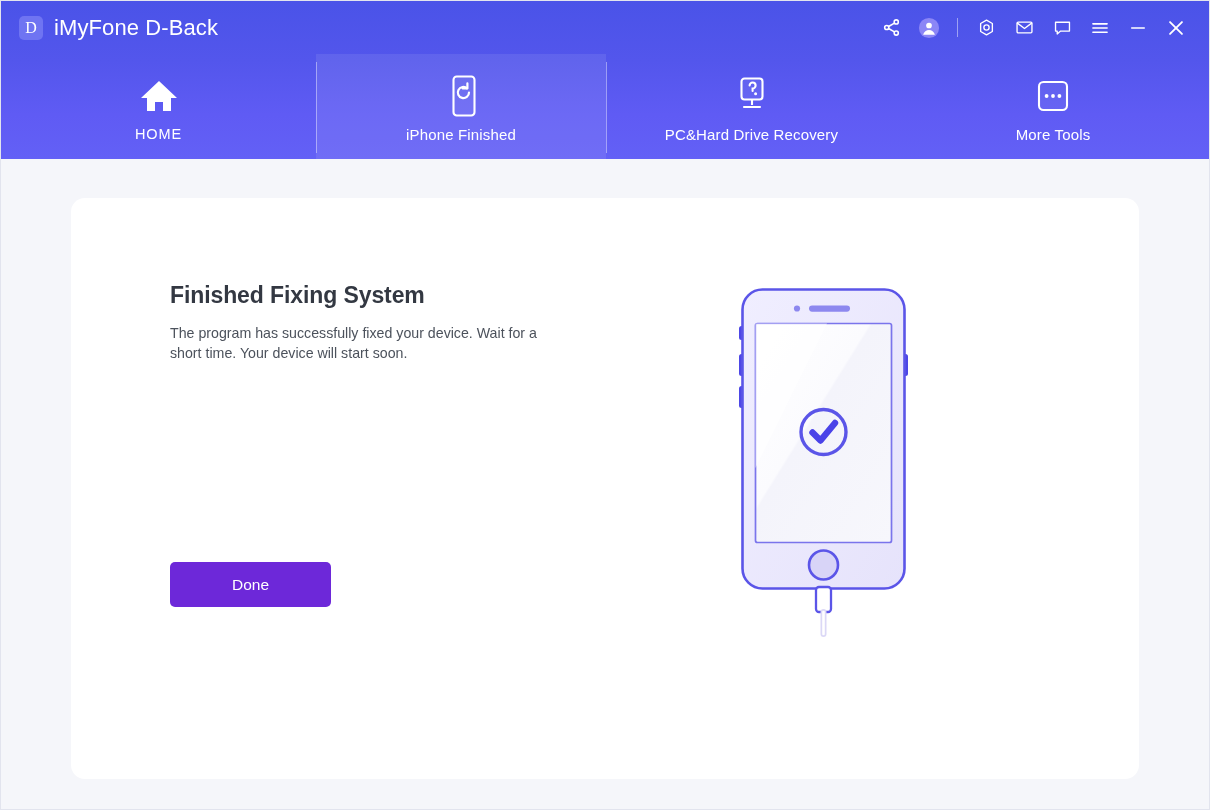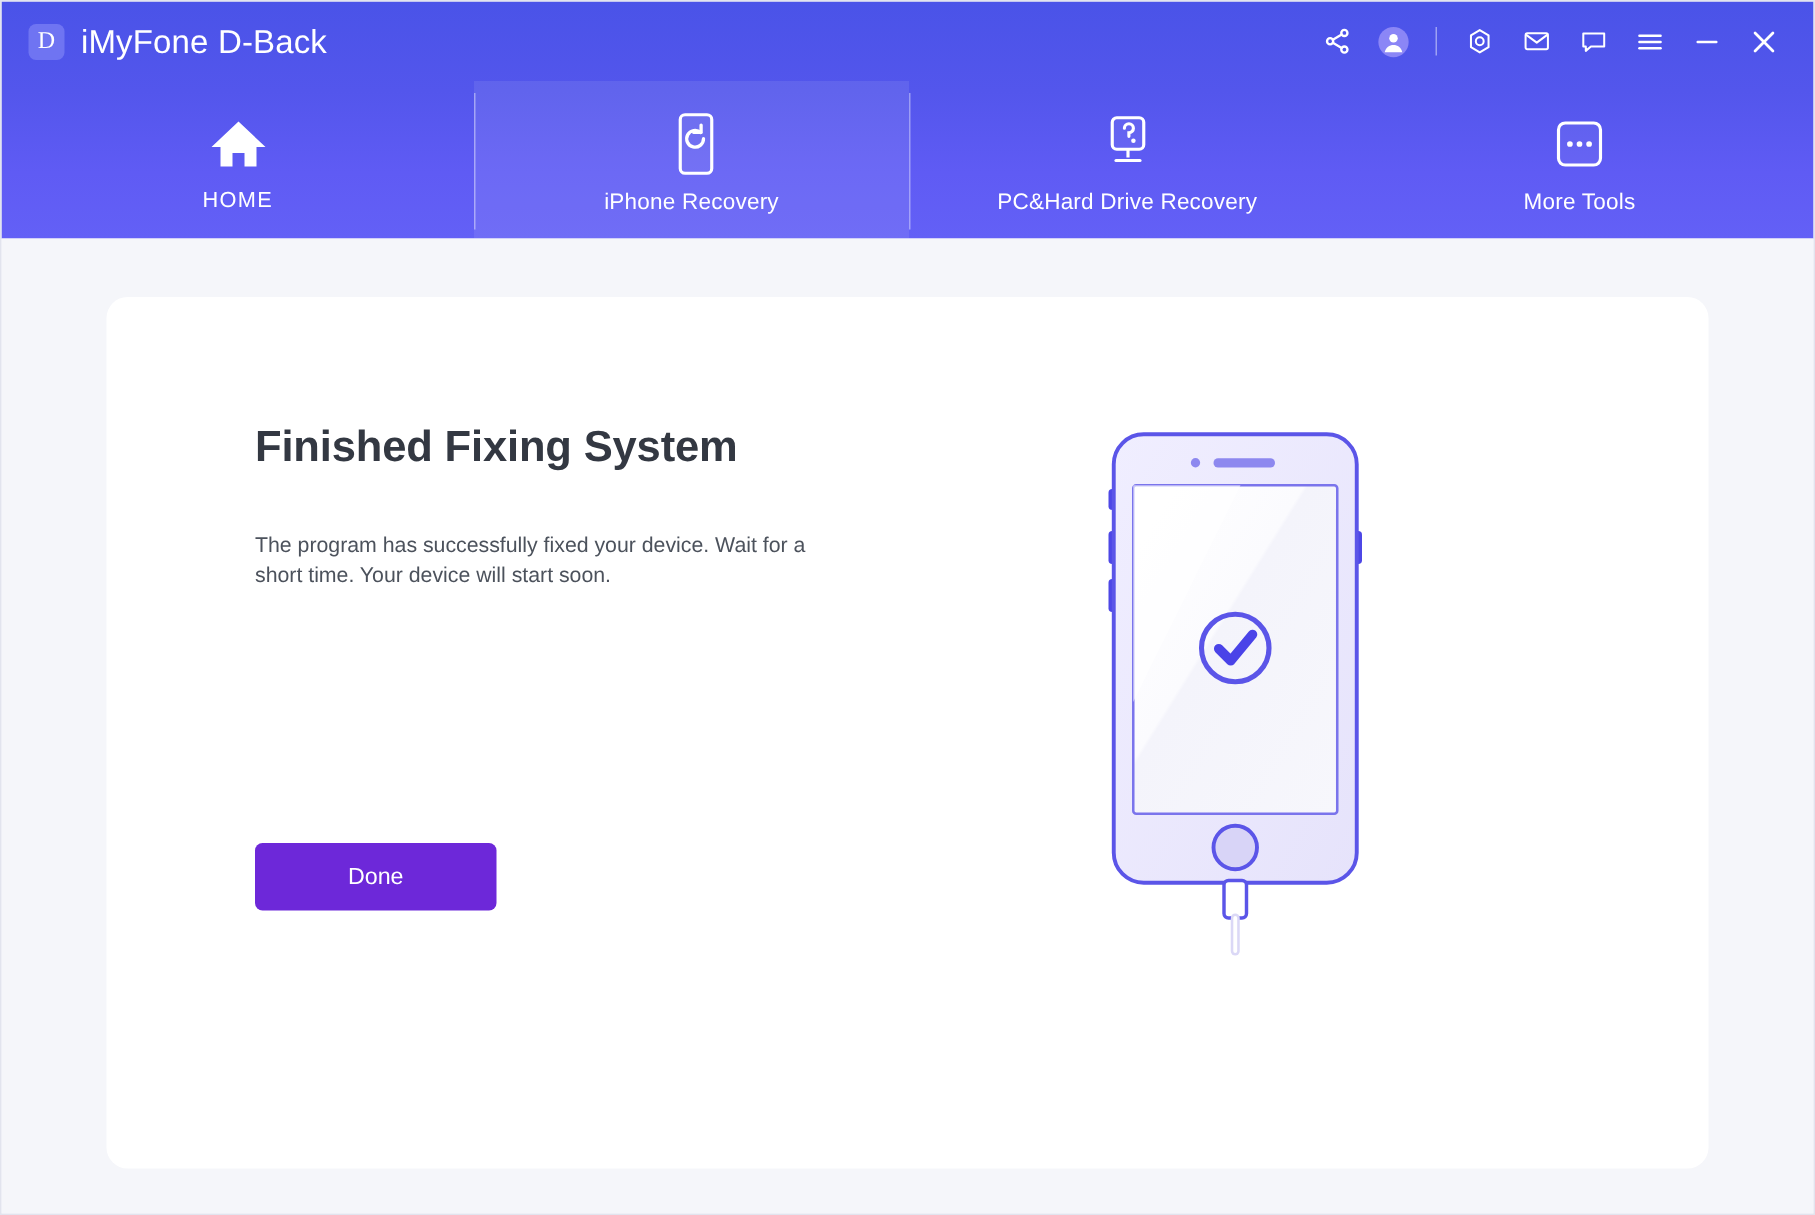--- a/index.html
+++ b/index.html
@@ -129,27 +129,27 @@
     position:relative;
     width:100%; height:100%;
   }
 
   .text-block {
     position:absolute;
     left:99px; top:84px;
     width:420px;
   }
   .headline {
-    font-size:29px;
+    font-size:23px;
     font-weight:bold;
     color:#333842;
     letter-spacing:-.1px;
   }
   .subtext {
-    margin-top:39px;
+    margin-top:14px;
     font-size:14.2px;
     line-height:1.42;
     color:#4c525c;
     max-width:398px;
   }
 
   .done-button {
     position:absolute;
     left:99px; top:364px;
     width:161px; height:45px;
@@ -277,21 +277,21 @@
       </div>
 
       <div class="nav-tab" data-idx="1">
         <div class="nav-icon">
           <svg width="32" height="42" viewBox="0 0 32 42" fill="none">
             <rect x="8.5" y="1.5" width="21" height="39" rx="3.2" stroke="#ffffff" stroke-width="2.1" fill="rgba(255,255,255,.06)"></rect>
             <path d="M24 17.5a5.6 5.6 0 1 1-1.9-4.2" stroke="#ffffff" stroke-width="2.2" stroke-linecap="round"></path>
             <path d="M22.4 8.4v4.9h-4.9" stroke="#ffffff" stroke-width="2.2" stroke-linecap="round" stroke-linejoin="round"></path>
           </svg>
         </div>
-        <div class="nav-label">iPhone Recovery</div>
+        <div class="nav-label">iPhone Finished</div>
       </div>
 
       <div class="nav-tab" data-idx="2">
         <div class="nav-icon">
           <svg width="42" height="40" viewBox="0 0 42 40" fill="none">
             <rect x="10.5" y="2.5" width="21" height="21" rx="3" stroke="#ffffff" stroke-width="2.1" fill="rgba(255,255,255,.07)"></rect>
             <path d="M18.6 9.5a3 3 0 1 1 3 3v2.4" stroke="#ffffff" stroke-width="2.1" stroke-linecap="round"></path>
             <circle cx="24.6" cy="17.8" r="1.5" fill="#ffffff"></circle>
             <path d="M21 23.5v5.5" stroke="#ffffff" stroke-width="2.1"></path>
             <line x1="13" y1="31" x2="29" y2="31" stroke="#ffffff" stroke-width="2.1" stroke-linecap="round"></line>

